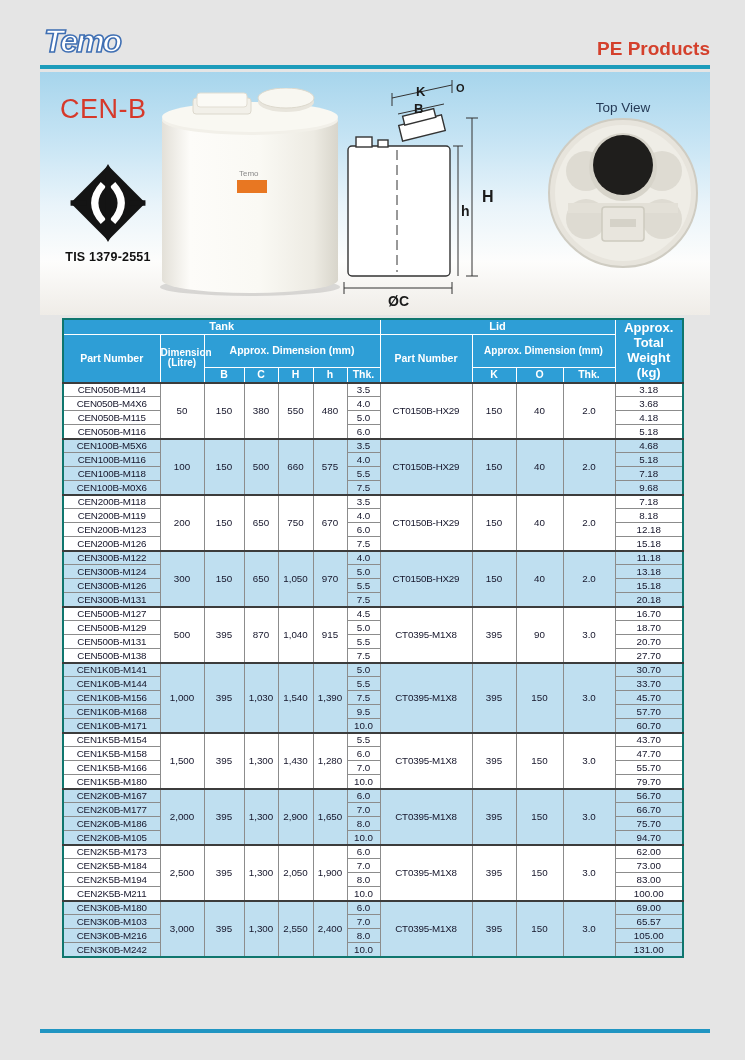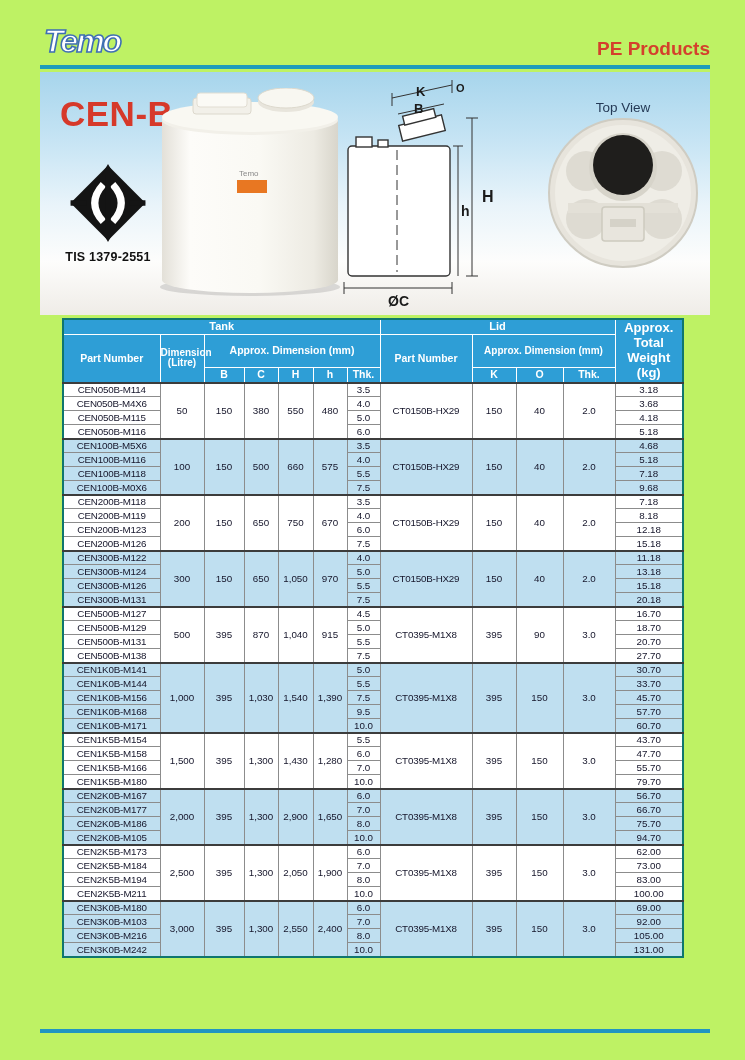--- a/index.html
+++ b/index.html
@@ -3,40 +3,40 @@
 <meta charset="utf-8">
 <style>
   * { margin: 0; padding: 0; box-sizing: border-box; }
   html, body { background: #fff; }
   body {
     width: 745px; height: 1060px;
     font-family: "Liberation Sans", sans-serif;
     position: relative;
     color: #1a1a1a;
   }
-  .page { position: absolute; inset: 0; background: #bef264; }
+  .page { position: absolute; inset: 0; background: #e5e5e5; }
 
   
   .brandbar { position: absolute; left: 40px; top: 18px; width: 670px; height: 44px; }
   .logo-svg { position: absolute; left: 2px; top: 4px; }
   .product-line {
     position: absolute; right: 0; bottom: 2px;
     font-size: 19px; font-weight: bold; color: #d4402c; letter-spacing: 0px;
   }
   .rule-teal { position: absolute; left: 40px; top: 65px; width: 670px; height: 4px; background: #1d9cbb; }
 
   
   .panel {
     position: absolute; left: 40px; top: 72px; width: 670px; height: 243px;
     background: linear-gradient(180deg, #a7d5ec 0%, #c6e4f4 28%, #e9f4fa 55%, #fdfdfc 78%, #efece7 100%);
     overflow: hidden;
   }
   .model-name {
     position: absolute; left: 20px; top: 22px;
-    font-size: 35px; font-weight: bold; color: #d6392a; letter-spacing: 0.5px;
+    font-size: 27px; font-weight: normal; color: #d6392a; letter-spacing: 0.5px;
   }
   .tis-wrap { position: absolute; left: 8px; top: 92px; width: 120px; text-align: center; }
   .tis-label { margin-top: 4px; font-size: 12.5px; font-weight: bold; color: #111; letter-spacing: 0.2px; }
   .tank-photo { position: absolute; left: 113px; top: 16px; }
   .side-drawing { position: absolute; left: 300px; top: 8px; }
   .topview-wrap { position: absolute; left: 498px; top: 28px; width: 170px; text-align: center; }
   .topview-label { font-size: 13.5px; color: #253a56; }
 
   
   .table-wrap { position: absolute; left: 62px; top: 318px; width: 622px; }
@@ -494,21 +494,21 @@
             <td>6.0</td>
             <td rowspan="4" class="pn">CT0395-M1X8</td>
             <td rowspan="4">395</td>
             <td rowspan="4">150</td>
             <td rowspan="4">3.0</td>
             <td>69.00</td>
           </tr>
           <tr class="alt">
             <td class="pn">CEN3K0B-M103</td>
             <td>7.0</td>
-            <td>92.00</td>
+            <td>65.57</td>
           </tr>
           <tr class="alt">
             <td class="pn">CEN3K0B-M216</td>
             <td>8.0</td>
             <td>105.00</td>
           </tr>
           <tr class="alt">
             <td class="pn">CEN3K0B-M242</td>
             <td>10.0</td>
             <td>131.00</td>

